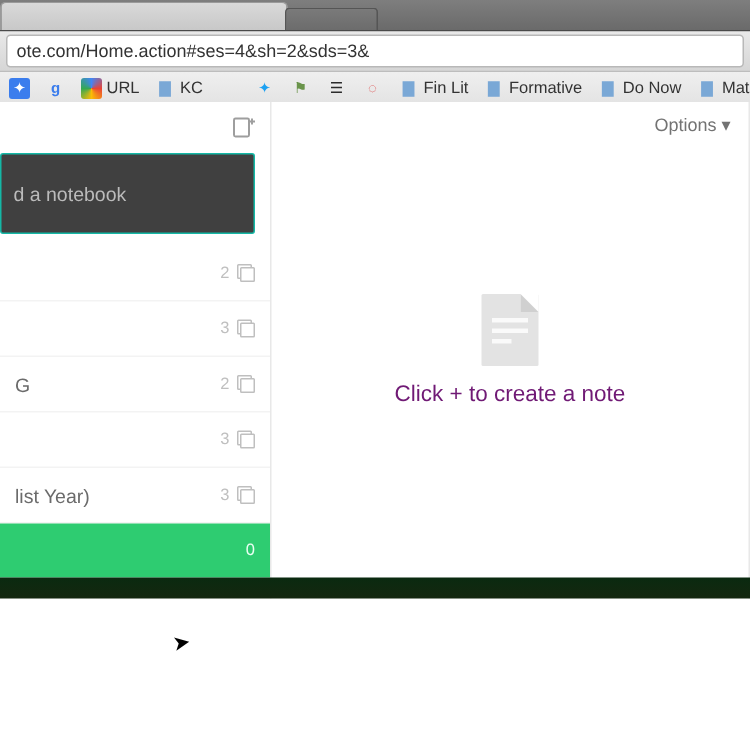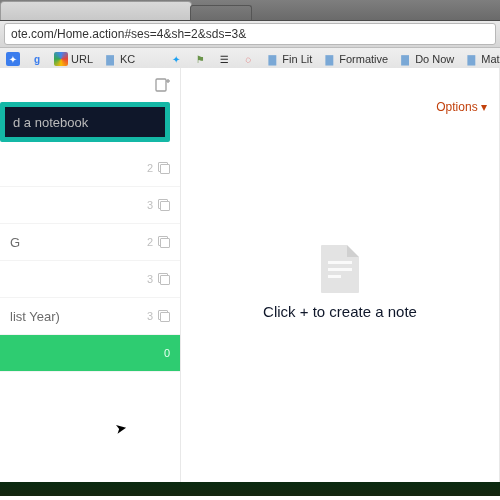--- a/index.html
+++ b/index.html
@@ -1,51 +1,51 @@
 <!DOCTYPE html>
 <html><head>
 <meta charset="utf-8">
 <style>
 html,body{margin:0;padding:0;font-family:"Helvetica Neue",Arial,sans-serif;font-size:13px;color:#555;background:#fff;height:500px;width:500px;overflow:hidden}
-.viewport{width:500px;height:496px;position:relative;background:#eee}
+.viewport{width:500px;height:399px;position:relative;background:#eee}
 .chrome-top{height:20px;background:linear-gradient(#7e7e7e,#6a6a6a);border-bottom:1px solid #4a4a4a;display:flex;align-items:flex-end}
 .chrome-tab{margin-left:0;height:18px;background:linear-gradient(#d9d9d9,#c8c8c8);border-top-left-radius:4px;border-top-right-radius:4px;border:1px solid #9a9a9a;border-bottom:none;width:190px}
 .chrome-tab2{margin-left:-2px;height:14px;background:linear-gradient(#7a7a7a,#6c6c6c);border:1px solid #555;border-bottom:none;width:60px;border-top-left-radius:3px;border-top-right-radius:3px}
 .omnibar{height:26px;background:linear-gradient(#e9e9e9,#d6d6d6);display:flex;align-items:center;padding:0 4px;border-bottom:1px solid #bdbdbd}
 .omnibox{flex:1;background:#fff;border:1px solid #b8b8b8;border-radius:3px;height:20px;display:flex;align-items:center;padding:0 6px;color:#333;font-size:12px;overflow:hidden;white-space:nowrap}
 .bookmarkbar{height:22px;background:linear-gradient(#efefef,#e3e3e3);border-bottom:1px solid #bcbcbc;display:flex;align-items:center;padding:0 2px;gap:2px;overflow:hidden}
 .bm{display:flex;align-items:center;gap:3px;padding:1px 4px;border-radius:3px;white-space:nowrap;font-size:11px;color:#333}
 .bm-ico{width:14px;height:14px;display:flex;align-items:center;justify-content:center;font-size:10px;border-radius:2px}
 .folder{color:#7aa8d6}
 .content{display:flex;position:absolute;top:68px;bottom:0;left:0;right:0;background:#fff}
 .leftcol{width:180px;border-right:1px solid #e8e8e8;display:flex;flex-direction:column;position:relative}
 .notebook-header{height:34px;display:flex;align-items:center;justify-content:flex-end;padding:0 10px}
 .new-nb{width:16px;height:16px;color:#9e9e9e;display:flex;align-items:center;justify-content:center}
-.searchbox{margin:0 10px 8px 0;background:#0f172a;border:5px solid #14b8a6;border-radius:2px;height:30px;display:flex;align-items:center;padding:0 8px;color:#bbb;font-size:13px}
+.searchbox{margin:0 10px 8px 0;background:#404040;border:1px solid #14b8a6;border-radius:2px;height:30px;display:flex;align-items:center;padding:11px 8px;color:#bbb;font-size:13px}
 .nblist{flex:1;overflow:hidden}
 .nb{height:36px;display:flex;align-items:center;justify-content:space-between;padding:0 10px 0 10px;border-bottom:1px solid #f3f3f3;color:#6b6b6b;font-size:13px}
 .nb .label{white-space:nowrap;overflow:hidden;text-overflow:clip}
 .nb .count{display:flex;align-items:center;gap:5px;color:#bfbfbf;font-size:11px}
 .stack-ico{width:12px;height:12px;position:relative}
 .stack-ico span{position:absolute;border:1px solid #bfbfbf;border-radius:1px;width:8px;height:8px;background:#fff}
 .stack-ico span:first-child{top:0;left:0}
 .stack-ico span:last-child{top:2px;left:2px}
 .nb.selected{background:#2ecc71;color:#fff}
 .nb.selected .count{color:#e9fff2}
 .cursor{position:absolute;left:115px;top:352px;font-size:14px;color:#000;transform:rotate(-10deg)}
 .maincol{flex:1;border-right:1px solid #e8e8e8;display:flex;flex-direction:column;position:relative}
-.options{position:absolute;right:12px;top:32px;color:#c2410c;font-size:12px}
+.options{position:absolute;right:12px;top:8px;color:#737373;font-size:12px}
 .empty{flex:1;display:flex;flex-direction:column;align-items:center;justify-content:center;gap:10px;color:#d6d6d6;text-align:center;padding:0 14px}
 .doc-ico{width:38px;height:48px;background:#e3e3e3;position:relative;border-radius:1px}
 .doc-ico:before{content:"";position:absolute;top:0;right:0;width:12px;height:12px;background:#fff}
 .doc-ico:after{content:"";position:absolute;top:0;right:0;width:0;height:0;border-left:12px solid #d0d0d0;border-top:12px solid transparent}
 .doc-lines{position:absolute;left:7px;right:7px;top:16px}
 .doc-lines span{display:block;height:3px;background:#fafafa;margin-bottom:4px}
 .doc-lines span:last-child{width:55%}
-.empty-title{color:#0f172a;font-size:15px}
+.empty-title{color:#701a75;font-size:15px}
 .empty-sub{color:#e2e2e2;font-size:11px}
 .bottombar{position:absolute;left:0;right:0;bottom:0;height:14px;background:linear-gradient(#0a2a10,#14270f)}
 </style>
 </head>
 <body>
 
 <div class="viewport">
   <div class="chrome-top">
     <div class="chrome-tab"></div>
     <div class="chrome-tab2"></div>

